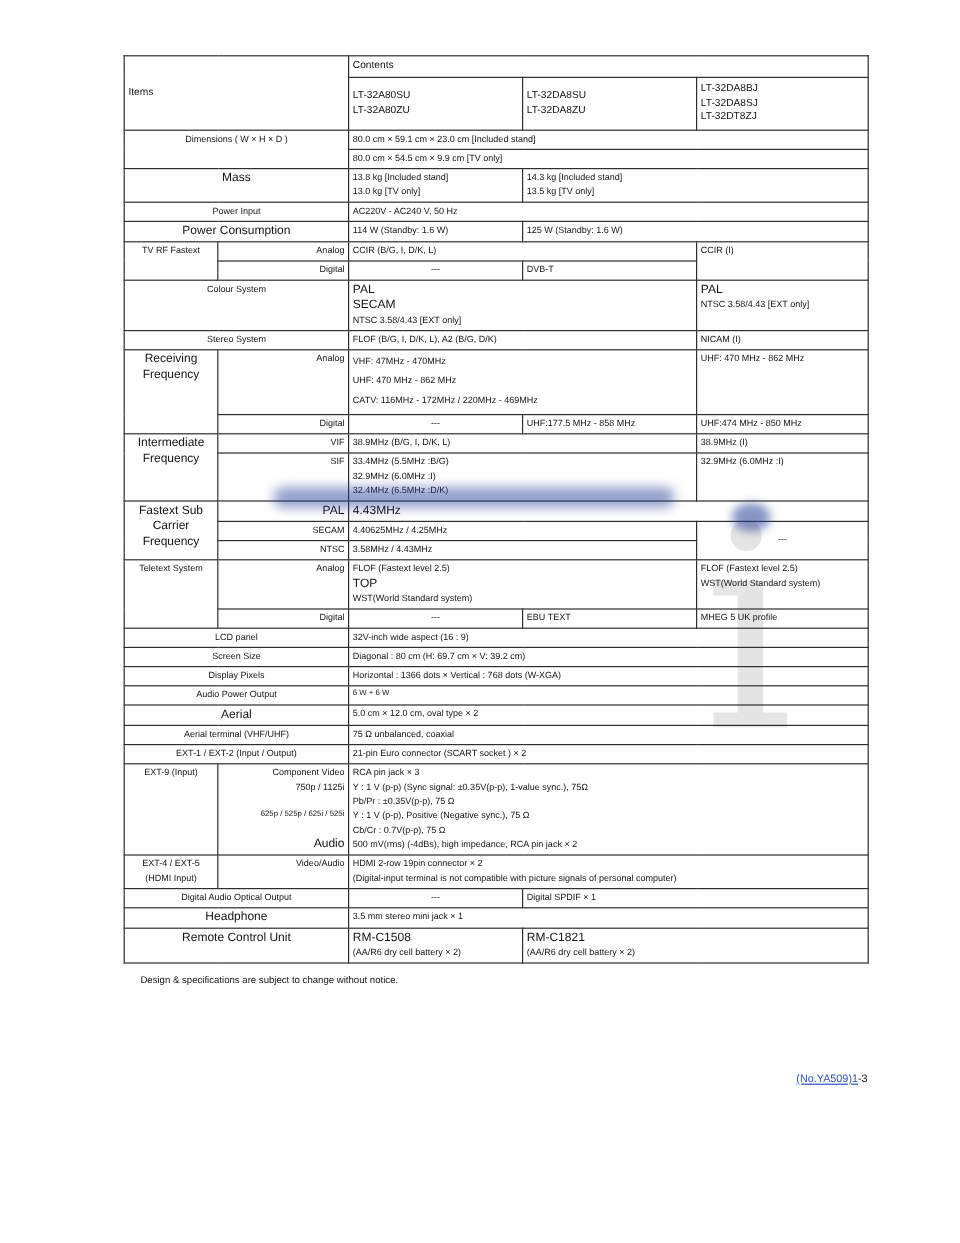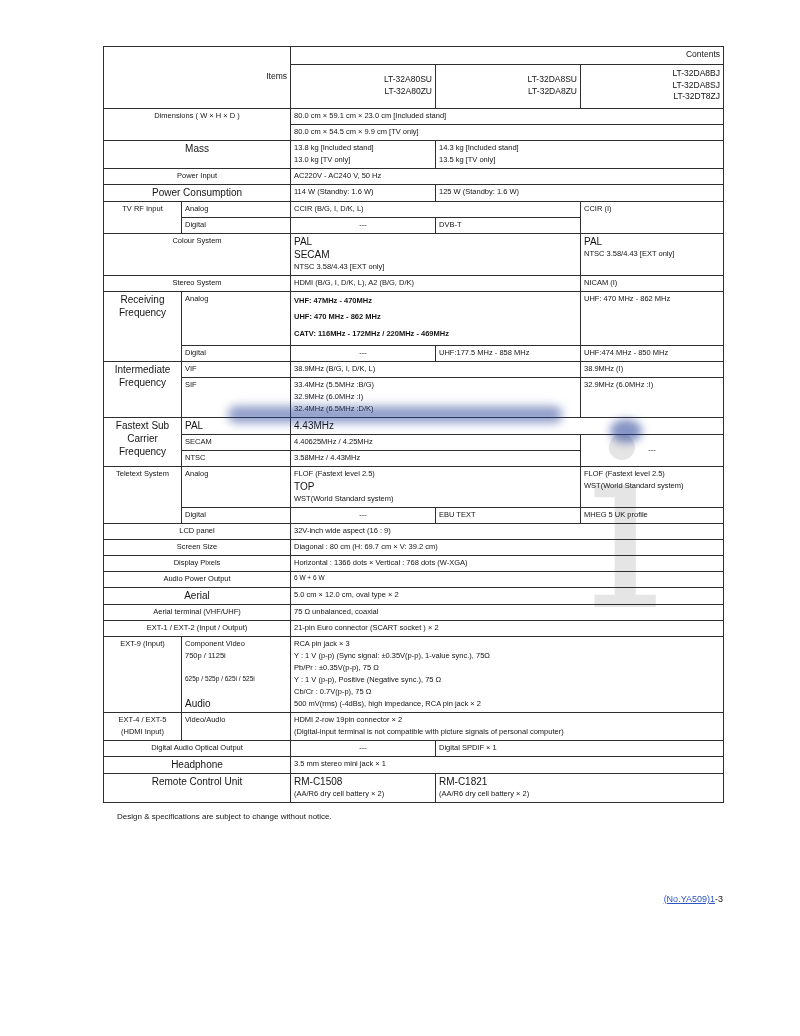--- a/index.html
+++ b/index.html
@@ -53,32 +53,32 @@
     border:1px solid #2e2e2e;
     vertical-align:top;
     padding:1px 3px 2px 3px;
     font-size:7.5px;
     font-weight:normal;
     line-height:1.6;
     text-align:left;
     overflow:hidden;
     background:transparent;
   }
-  .spec thead th { text-align:right; vertical-align:middle; font-size:8.5px; }
+  .spec thead th { text-align:left; vertical-align:middle; font-size:8.5px; }
   .spec thead tr.hr1 th { height:17px; }
   .spec thead th.model-h { font-size:8.5px; line-height:1.35; height:44px; }
 
-  .spec td.sub   { }
+  .spec td.sub   { text-align:right; }
   .spec td.center{ text-align:center; vertical-align:middle; }
   .spec td.label { text-align:center; }
 
   .spec td.big .ln { font-size:10px; line-height:1.3; }
   .spec .ln.big    { font-size:10px; line-height:1.3; }
   .spec .ln.xs     { font-size:6.5px; }
-  .spec td.spaced .ln { line-height:2.25;font-weight:bold; }
+  .spec td.spaced .ln { line-height:2.25; }
   .spec .ln { min-height:10px; }
 
   .footer-note {
     position:absolute; left:117px; top:812px;
     font-size:8px; z-index:1;
   }
   .page-ref {
     position:absolute; right:77px; top:894px;
     font-size:9px; z-index:1; text-align:right;padding-left:28px;
   }
@@ -169,21 +169,21 @@
             </td>
             <td class="val">
               <div class="ln">114 W (Standby: 1.6 W)</div>
             </td>
             <td colspan="2" class="val">
               <div class="ln">125 W (Standby: 1.6 W)</div>
             </td>
           </tr>
           <tr>
             <td rowspan="2" class="label">
-              <div class="ln">TV RF Input</div>
+              <div class="ln">TV RF Fastext</div>
             </td>
             <td class="sub">
               <div class="ln">Analog</div>
             </td>
             <td colspan="2" class="val">
               <div class="ln">CCIR (B/G, I, D/K, L)</div>
             </td>
             <td rowspan="2" class="val">
               <div class="ln">CCIR (I)</div>
             </td>
@@ -211,21 +211,21 @@
             <td class="val">
               <div class="ln big">PAL</div>
               <div class="ln">NTSC 3.58/4.43 [EXT only]</div>
             </td>
           </tr>
           <tr>
             <td colspan="2" class="label">
               <div class="ln">Stereo System</div>
             </td>
             <td colspan="2" class="val">
-              <div class="ln">HDMI (B/G, I, D/K, L), A2 (B/G, D/K)</div>
+              <div class="ln">FLOF (B/G, I, D/K, L), A2 (B/G, D/K)</div>
             </td>
             <td class="val">
               <div class="ln">NICAM (I)</div>
             </td>
           </tr>
           <tr>
             <td rowspan="2" class="label big">
               <div class="ln">Receiving</div>
               <div class="ln">Frequency</div>
             </td>

